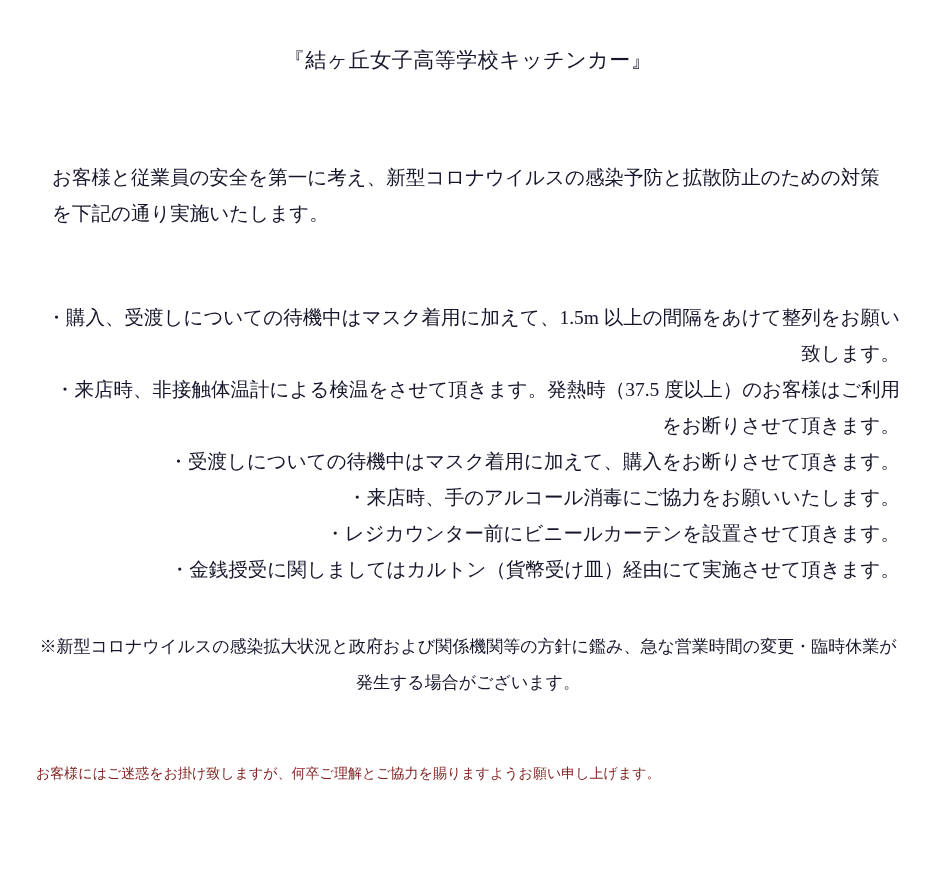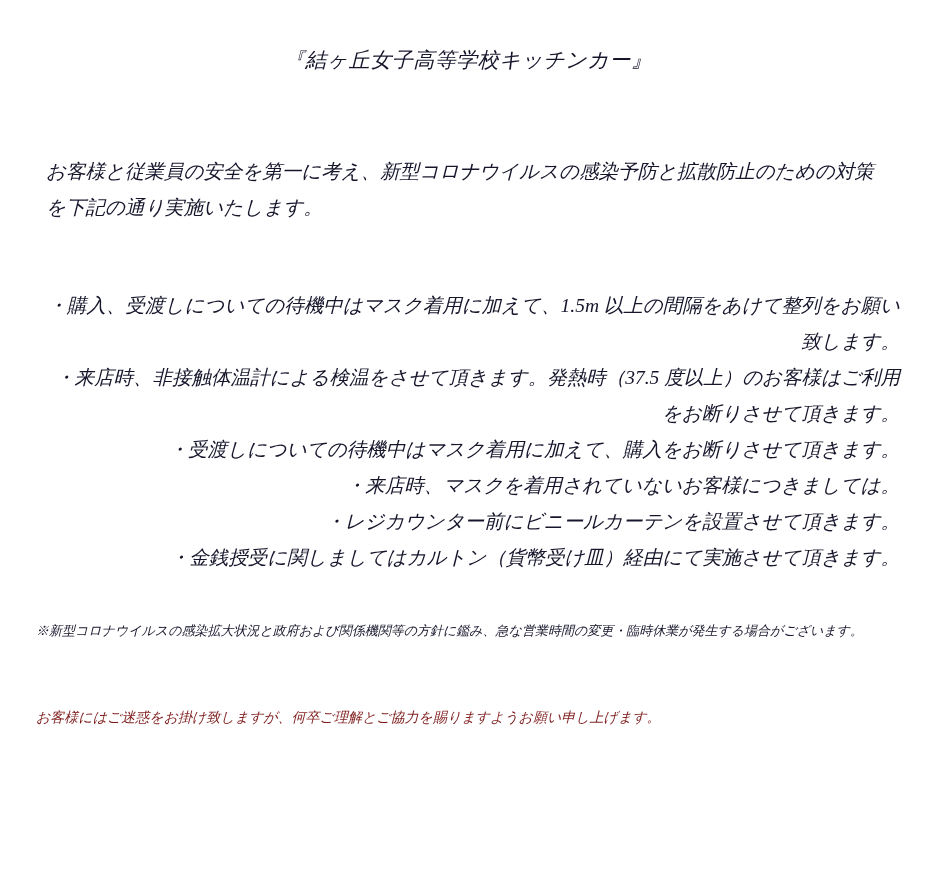--- a/index.html
+++ b/index.html
@@ -13,21 +13,20 @@
     font-family: "Liberation Serif", "DejaVu Serif", serif;
     color: #1a1a2e;
     overflow: hidden;
   }
   .page {
     width: 936px;
     height: 896px;
     box-sizing: border-box;
     padding: 28px 36px 0 36px;
     position: relative;
-    font-style: italic;
   }
   .title-block {
     text-align: center;
     margin: 0;
     padding-top: 14px;
   }
   .title-line {
     font-size: 21px;
     line-height: 36px;
     letter-spacing: 0.5px;
@@ -35,40 +34,41 @@
     white-space: nowrap;
   }
   .spacer-lg { height: 66px; }
   .spacer-md { height: 52px; }
   .spacer-sm { height: 24px; }
   .para {
     font-size: 19.5px;
     line-height: 36px;
     color: #15152b;
     text-align: left;
-    margin: 10px;
+    margin: 16px;
   }
   .list {
     margin: 0;
     padding: 0;
     list-style: none;
   }
   .list li {
     font-size: 19.5px;
     line-height: 36px;
     color: #15152b;
     margin: 0;
     padding: 0;
     text-indent: 0;
     text-align: right;
   }
   .note {
-    font-size: 13px;
+    font-size: 17px;
     line-height: 36px;
     color: #15152b;
+    text-align: center;
   }
   .closing {
     font-size: 14px;
     line-height: 36px;
     color: #7f1d1d;
   }
 </style>
 </head>
 <body>
 
@@ -81,21 +81,21 @@
   <div class="spacer-lg"></div>
 
   <p class="para">お客様と従業員の安全を第一に考え、新型コロナウイルスの感染予防と拡散防止のための対策を下記の通り実施いたします。</p>
 
   <div class="spacer-md"></div>
 
   <ul class="list">
     <li>・購入、受渡しについての待機中はマスク着用に加えて、1.5m 以上の間隔をあけて整列をお願い致します。</li>
     <li>・来店時、非接触体温計による検温をさせて頂きます。発熱時（37.5 度以上）のお客様はご利用をお断りさせて頂きます。</li>
     <li>・受渡しについての待機中はマスク着用に加えて、購入をお断りさせて頂きます。</li>
-    <li>・来店時、マスクを着用されていないお客様につきましては。</li>
+    <li>・来店時、手のアルコール消毒にご協力をお願いいたします。</li>
     <li>・レジカウンター前にビニールカーテンを設置させて頂きます。</li>
     <li>・金銭授受に関しましてはカルトン（貨幣受け皿）経由にて実施させて頂きます。</li>
   </ul>
 
   <div class="spacer-sm"></div>
 
   <p class="note">※新型コロナウイルスの感染拡大状況と政府および関係機関等の方針に鑑み、急な営業時間の変更・臨時休業が発生する場合がございます。</p>
 
   <div class="spacer-sm"></div>
 

